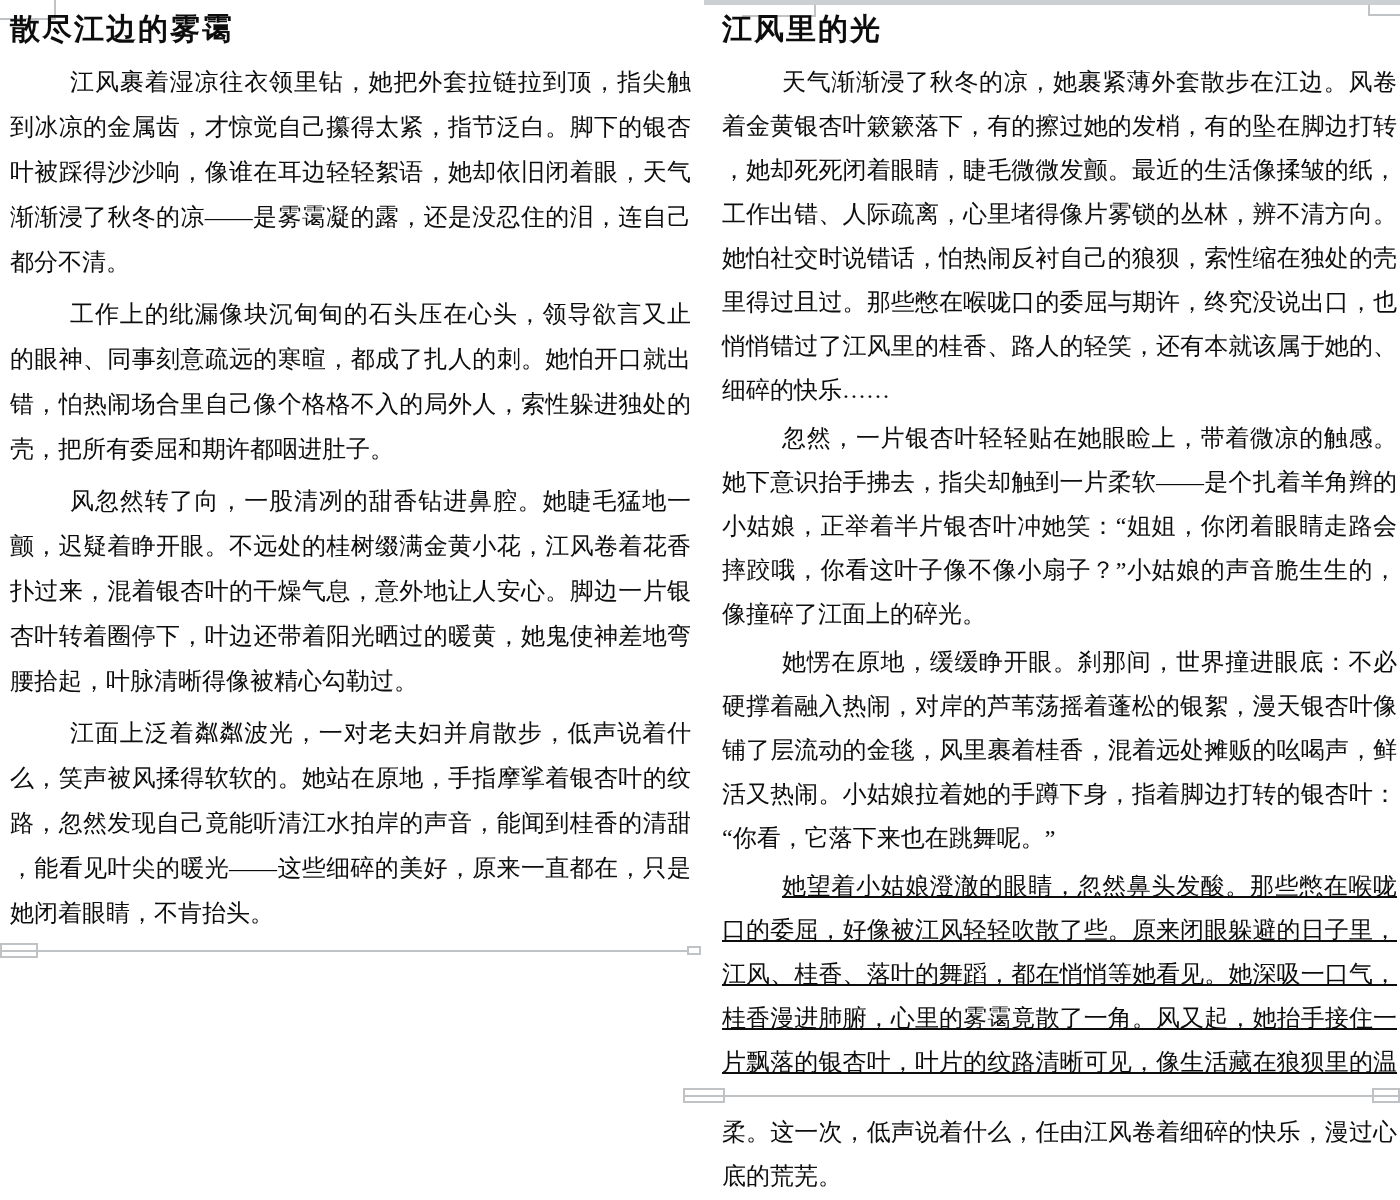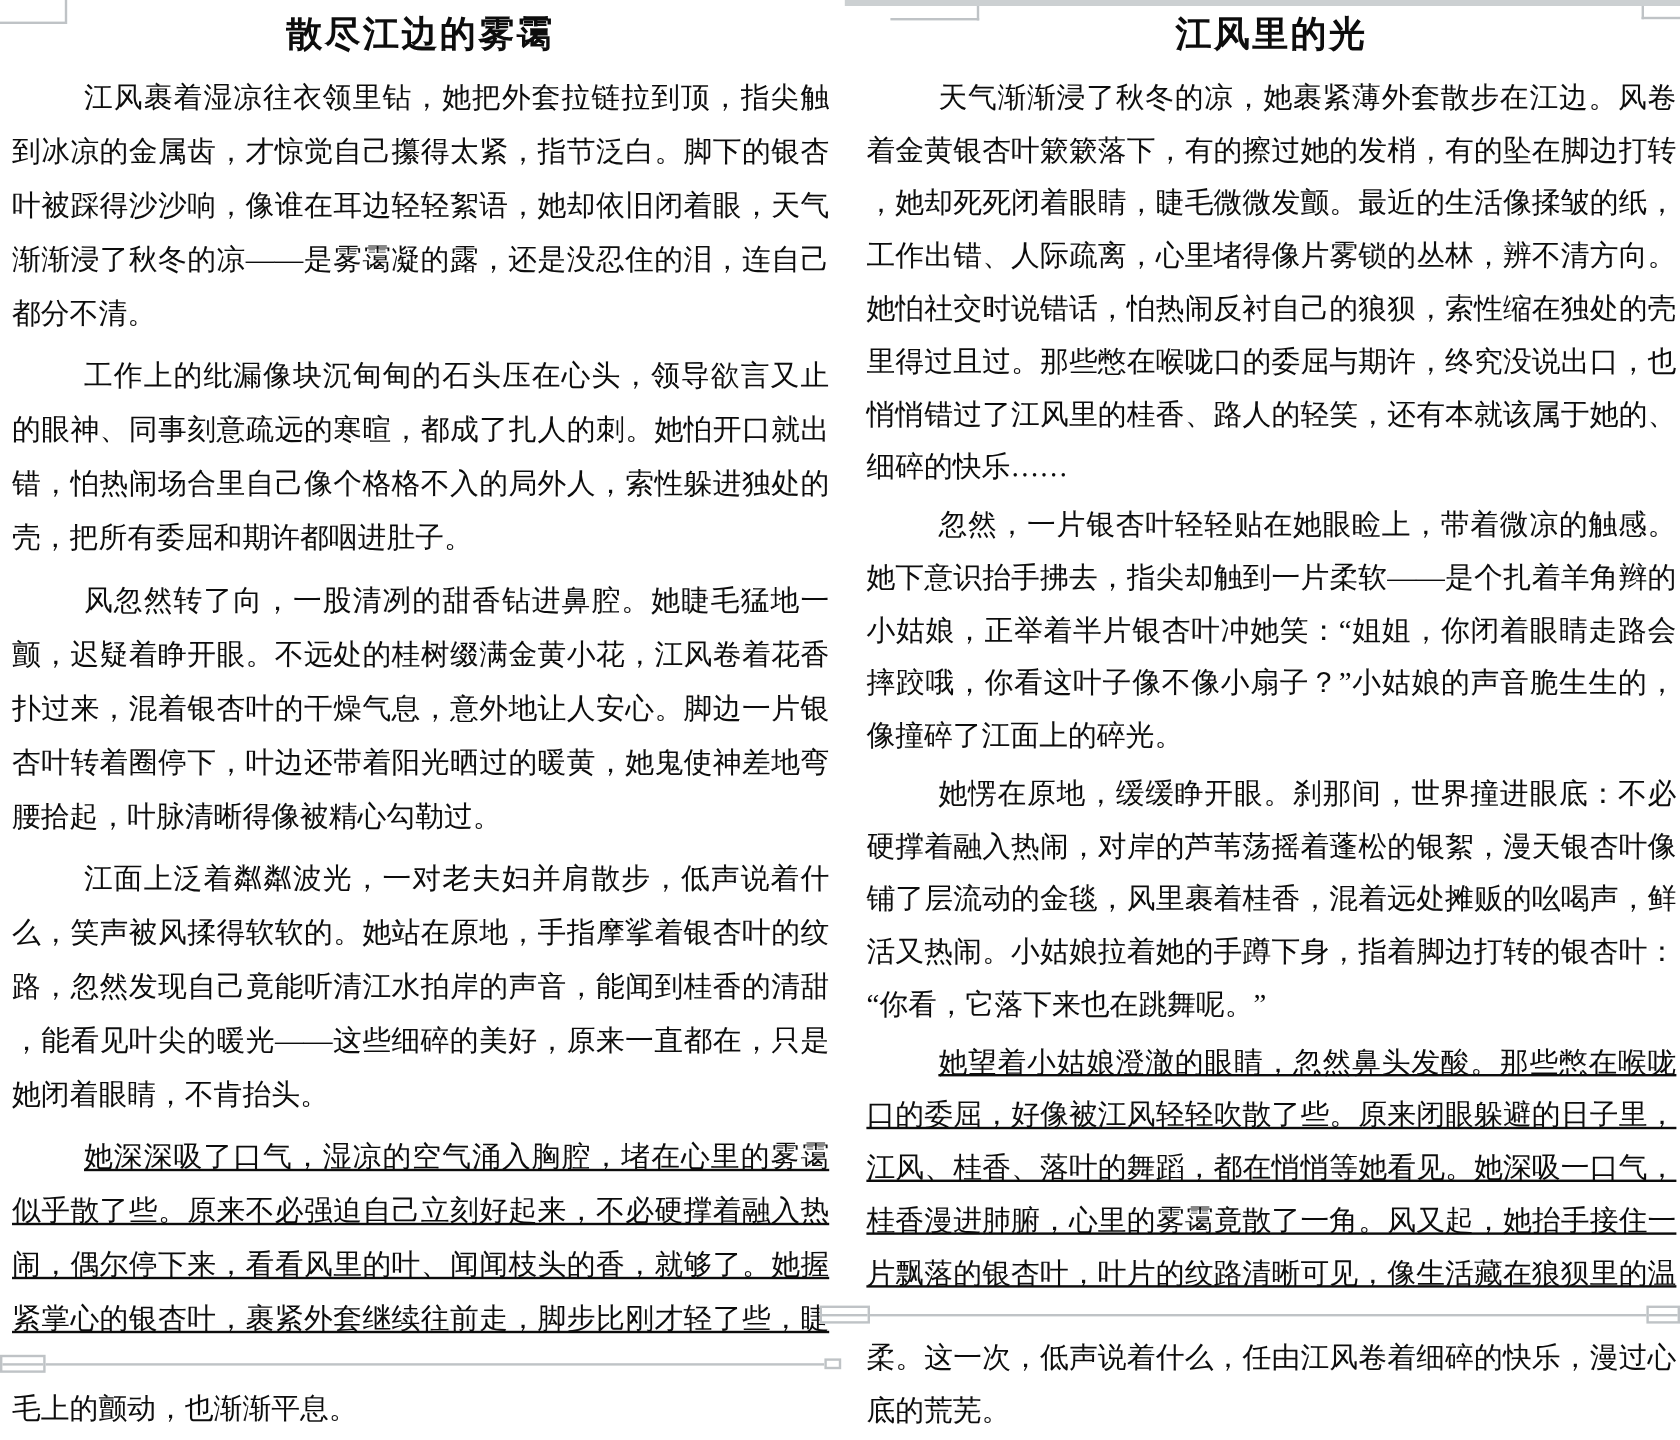--- a/index.html
+++ b/index.html
@@ -11,21 +11,21 @@
   body{width:1400px;height:1200px;background:#ffffff;overflow:hidden;
        font-family:"Liberation Serif", serif;}
   .doc{position:relative;width:1400px;height:1200px;background:#fff;overflow:hidden;}
 
   
   .page{position:absolute;top:0;}
   .page--left{left:10px;width:681px;}
   .page--right{left:722px;width:675px;}
 
   .doc-title{margin:8px 0 0;font-size:30px;line-height:42px;font-weight:700;
-             text-align:center;color:var(--ink);letter-spacing:2px;}
+             text-align:left;color:var(--ink);letter-spacing:2px;}
   .content{margin-top:10px;}
 
   .para{margin:0 0 7px;font-size:24px;color:var(--ink);
         text-align:justify;text-indent:2.5em;
         word-break:break-all;line-break:anywhere;}
   .page--left  .para{line-height:45px;}
   .page--right .para{line-height:44px;}
   .page--right .para{margin-bottom:4px;}
   .para--fill{text-align-last:justify;margin-bottom:0;text-decoration:underline;}
   .para--cont{text-indent:0;}
@@ -68,31 +68,29 @@
   <div class="art" id="art-top-hook-tick"></div>
   <div class="art" id="art-tab-tr"></div>
 
   <section class="page page--left">
     <h1 class="doc-title">散尽江边的雾霭</h1>
     <div class="content">
       <p class="para">江风裹着湿凉往衣领里钻，她把外套拉链拉到顶，指尖触到冰凉的金属齿，才惊觉自己攥得太紧，指节泛白。脚下的银杏叶被踩得沙沙响，像谁在耳边轻轻絮语，她却依旧闭着眼，天气渐渐浸了秋冬的凉——是雾霭凝的露，还是没忍住的泪，连自己都分不清。</p>
       <p class="para">工作上的纰漏像块沉甸甸的石头压在心头，领导欲言又止的眼神、同事刻意疏远的寒暄，都成了扎人的刺。她怕开口就出错，怕热闹场合里自己像个格格不入的局外人，索性躲进独处的壳，把所有委屈和期许都咽进肚子。</p>
       <p class="para">风忽然转了向，一股清冽的甜香钻进鼻腔。她睫毛猛地一颤，迟疑着睁开眼。不远处的桂树缀满金黄小花，江风卷着花香扑过来，混着银杏叶的干燥气息，意外地让人安心。脚边一片银杏叶转着圈停下，叶边还带着阳光晒过的暖黄，她鬼使神差地弯腰拾起，叶脉清晰得像被精心勾勒过。</p>
       <p class="para">江面上泛着粼粼波光，一对老夫妇并肩散步，低声说着什么，笑声被风揉得软软的。她站在原地，手指摩挲着银杏叶的纹路，忽然发现自己竟能听清江水拍岸的声音，能闻到桂香的清甜，能看见叶尖的暖光——这些细碎的美好，原来一直都在，只是她闭着眼睛，不肯抬头。</p>
-      <p class="para para--fill">她深深吸了口气，湿凉的空气涌入胸腔，堵在心里的雾霭似乎散了些。原来不必强迫自己立刻好起来，不必硬撑着融入热闹，偶尔停下来，看看风里的叶、闻闻枝头的香，就够了。她握紧掌心的银杏叶，裹紧外套继续往前走，脚步比刚才轻了些，睫</p>
 
       <div class="page-sep">
         <span class="sep-line"></span>
         <span class="sep-tab sep-tab--left">
           <span class="tab-mid"></span>
         </span>
         <span class="sep-cap"></span>
       </div>
 
-      <p class="para para--cont">毛上的颤动，也渐渐平息。</p>
     </div>
   </section>
 
   <section class="page page--right">
     <h1 class="doc-title">江风里的光</h1>
     <div class="content">
       <p class="para">天气渐渐浸了秋冬的凉，她裹紧薄外套散步在江边。风卷着金黄银杏叶簌簌落下，有的擦过她的发梢，有的坠在脚边打转，她却死死闭着眼睛，睫毛微微发颤。最近的生活像揉皱的纸，工作出错、人际疏离，心里堵得像片雾锁的丛林，辨不清方向。她怕社交时说错话，怕热闹反衬自己的狼狈，索性缩在独处的壳里得过且过。那些憋在喉咙口的委屈与期许，终究没说出口，也悄悄错过了江风里的桂香、路人的轻笑，还有本就该属于她的、细碎的快乐……</p>
       <p class="para">忽然，一片银杏叶轻轻贴在她眼睑上，带着微凉的触感。她下意识抬手拂去，指尖却触到一片柔软——是个扎着羊角辫的小姑娘，正举着半片银杏叶冲她笑：“姐姐，你闭着眼睛走路会摔跤哦，你看这叶子像不像小扇子？”小姑娘的声音脆生生的，像撞碎了江面上的碎光。</p>
       <p class="para">她愣在原地，缓缓睁开眼。刹那间，世界撞进眼底：不必硬撑着融入热闹，对岸的芦苇荡摇着蓬松的银絮，漫天银杏叶像铺了层流动的金毯，风里裹着桂香，混着远处摊贩的吆喝声，鲜活又热闹。小姑娘拉着她的手蹲下身，指着脚边打转的银杏叶：“你看，它落下来也在跳舞呢。”</p>
       <p class="para para--fill">她望着小姑娘澄澈的眼睛，忽然鼻头发酸。那些憋在喉咙口的委屈，好像被江风轻轻吹散了些。原来闭眼躲避的日子里，江风、桂香、落叶的舞蹈，都在悄悄等她看见。她深吸一口气，桂香漫进肺腑，心里的雾霭竟散了一角。风又起，她抬手接住一片飘落的银杏叶，叶片的纹路清晰可见，像生活藏在狼狈里的温</p>

